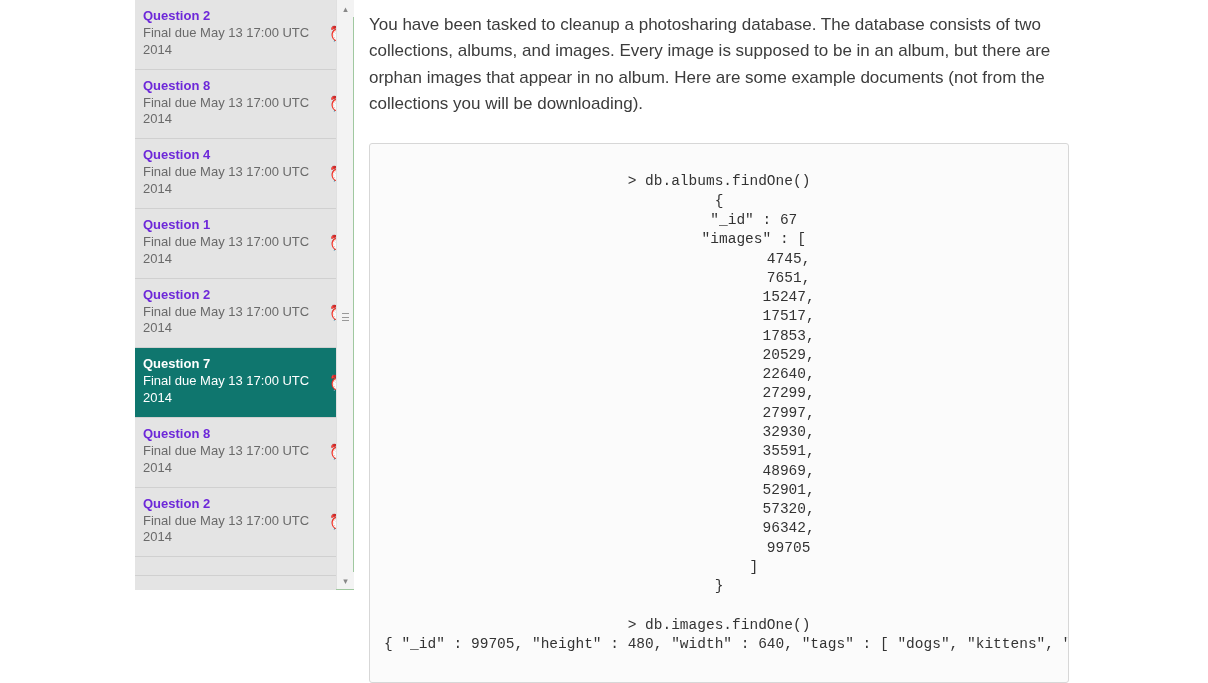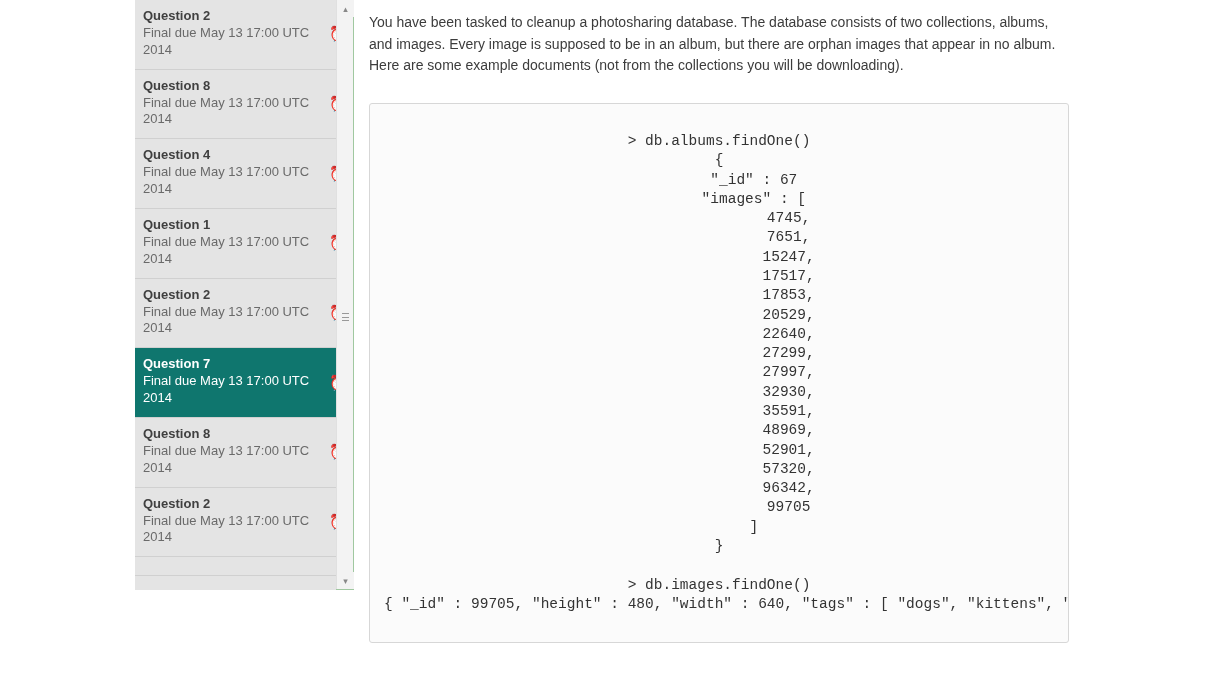--- a/index.html
+++ b/index.html
@@ -35,21 +35,21 @@
       position: relative;
       cursor: pointer;
       background: #e4e4e4;
     }
     .q-item.partial { padding-top: 0; }
     .q-item.active {
       background: #0f766e;
     }
     .q-title {
       font-weight: bold;
-      color: #404040;
+      color: #6d28d9;
       font-size: 13px;
       line-height: 1.3;
     }
     .q-sub {
       color: #6a6a6a;
       font-size: 13px;
       line-height: 1.3;
     }
     .q-item.active .q-title,
     .q-item.active .q-sub {
@@ -103,21 +103,21 @@
       background: #999;
     }
     .main {
       position: absolute;
       left: 369px;
       top: 0;
       width: 700px;
     }
     .intro {
       color: #3c3c3c;
-      font-size: 14px;
+      font-size: 17px;
       line-height: 1.55;
       margin-top: 12px;
       margin-bottom: 26px;
     }
     .code-block {
       border: 1px solid #d7d7d7;
       border-radius: 3px;
       background: #fbfbfb;
       padding: 28px 14px;
       font-family: "Consolas", "Menlo", "Courier New", monospace;

